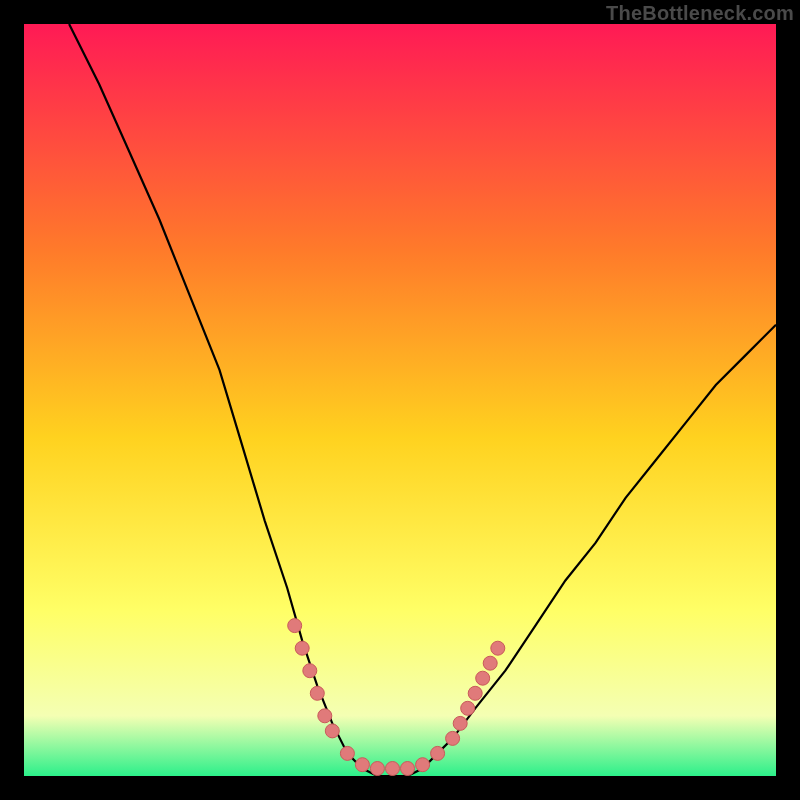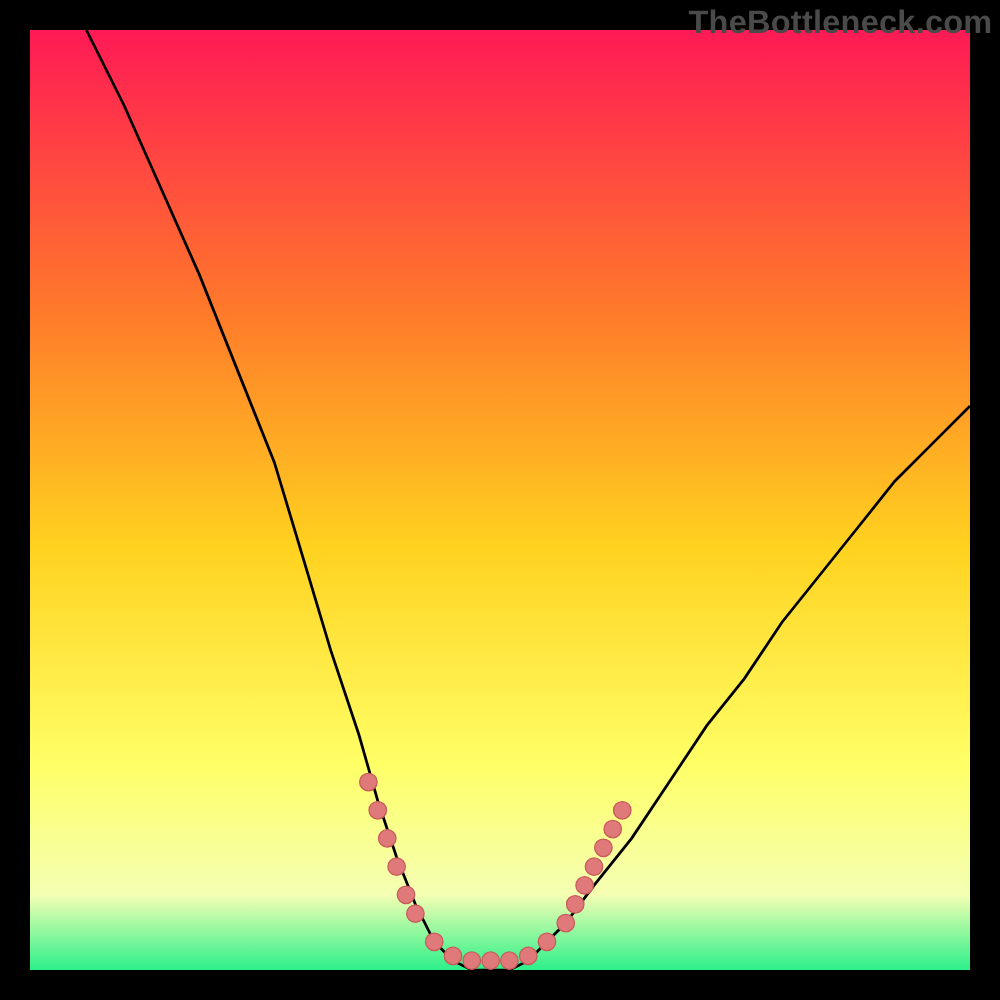--- a/index.html
+++ b/index.html
@@ -24,21 +24,21 @@
     left: 0;
     top: 0;
     width: 752px;
     height: 752px;
   }
   .watermark {
     position: absolute;
     top: 2px;
     right: 6px;
     color: #4a4a4a;
-    font-size: 26px;
+    font-size: 20px;
     font-weight: 600;
     letter-spacing: 0.2px;
     user-select: none;
   }
   svg { display: block; }
 </style>
 </head>
 <body>
 
 <div class="frame">

